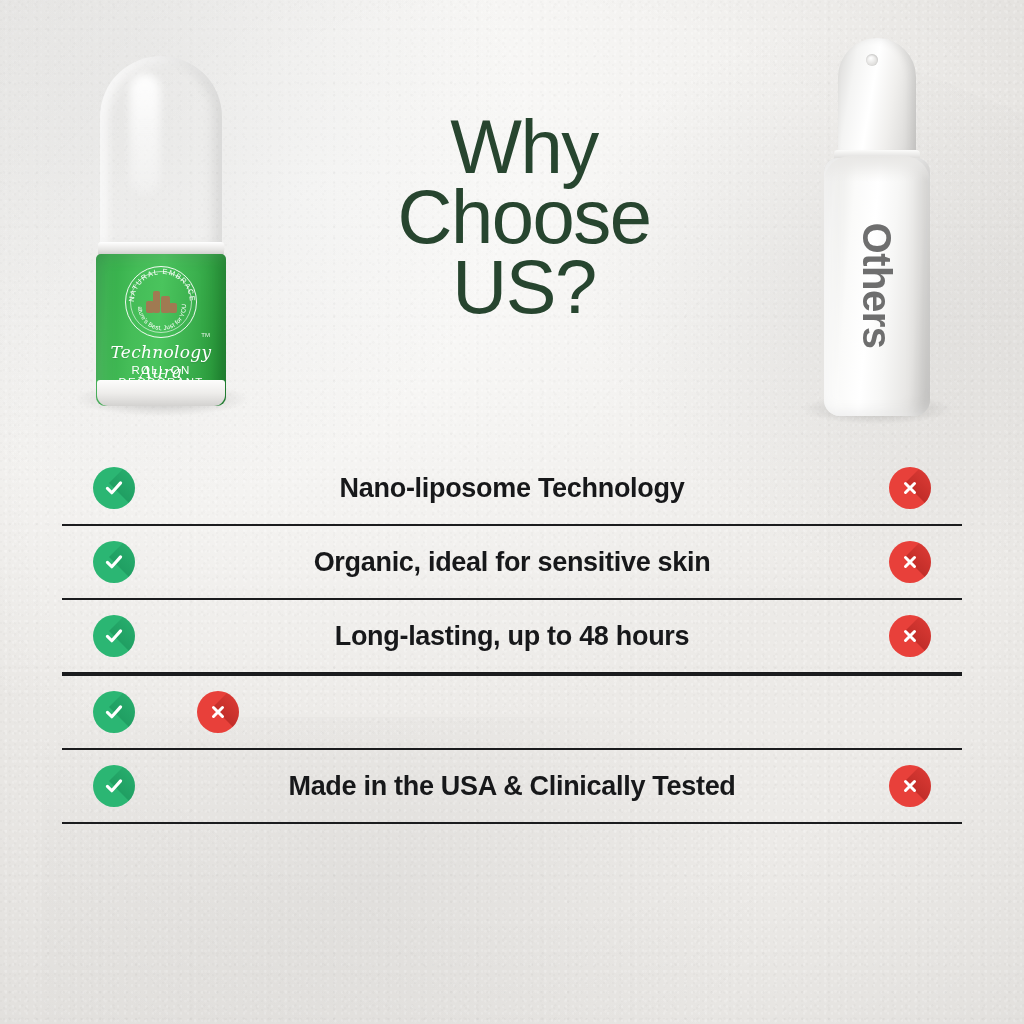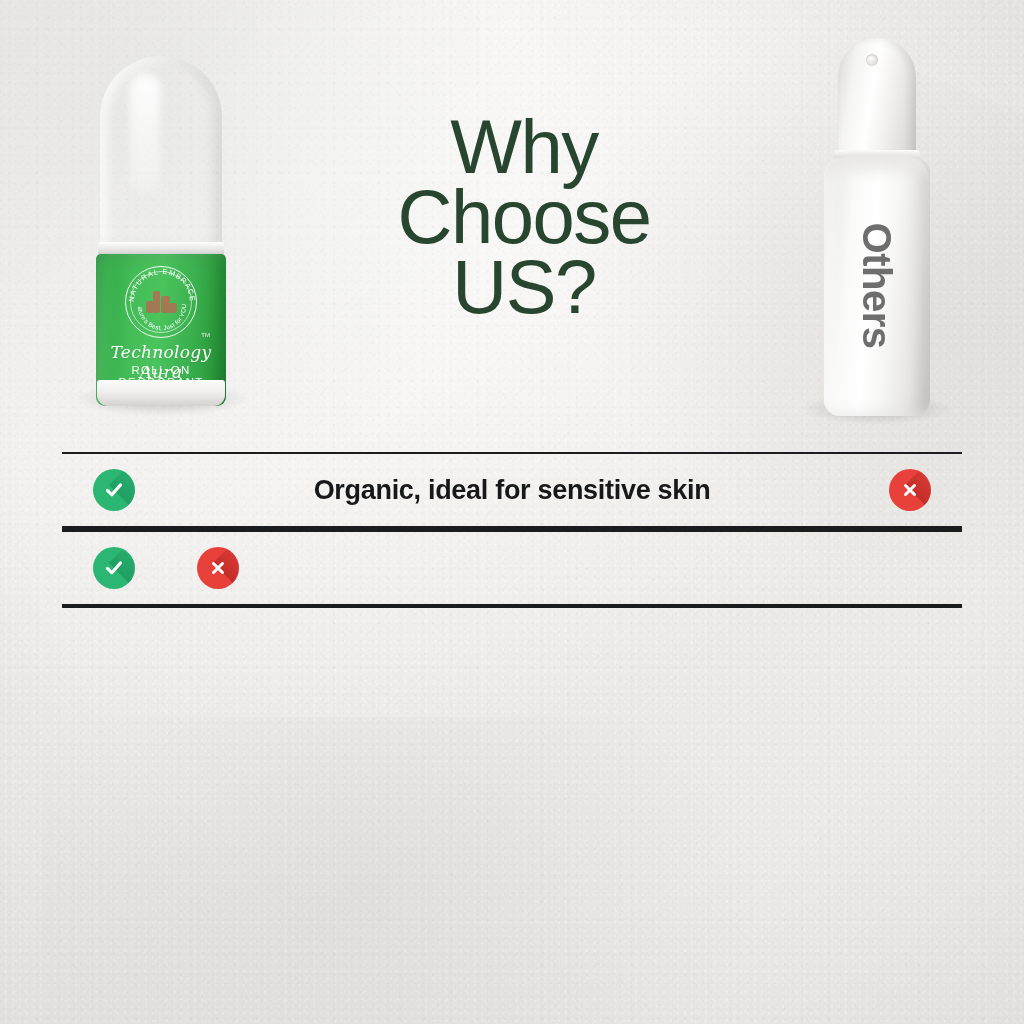--- a/index.html
+++ b/index.html
@@ -379,58 +379,115 @@
     <div class="nozzle"></div>
     <div class="collar"></div>
     <div class="can"></div>
     <div class="can-shoulder"></div>
     <div class="label">
       <span style="color: rgb(110, 110, 110);">Others</span>
     </div>
   </div>
 
   <div id="table">
-      <div class="divider"></div>
       <div class="row">
         <div class="cell-icon">
           <span class="badge ok" style="background: rgb(43, 182, 115);">
             <span class="longshadow"></span>
             <svg width="22" height="22" viewBox="0 0 24 24" aria-hidden="true">
               <path d="M4.8 12.4 L9.6 17.2 L19.2 6.4" fill="none" stroke="#ffffff" stroke-width="3.4" stroke-linecap="round" stroke-linejoin="round"></path>
             </svg>
           </span>
         </div>
-        <div class="cell-text">Organic, ideal for sensitive skin</div>
+        <div class="cell-text">Nano-liposome Technology</div>
         <div class="cell-icon">
           <span class="badge no" style="background: rgb(232, 64, 58);">
             <span class="longshadow"></span>
             <svg width="20" height="20" viewBox="0 0 24 24" aria-hidden="true">
               <path d="M6.6 6.6 L17.4 17.4 M17.4 6.6 L6.6 17.4" fill="none" stroke="#ffffff" stroke-width="3.6" stroke-linecap="round"></path>
             </svg>
           </span>
         </div>
       </div>
       <div class="divider"></div>
-      <div class="divider"></div>
-      <div class="divider"></div>
       <div class="row">
         <div class="cell-icon">
           <span class="badge ok" style="background: rgb(43, 182, 115);">
             <span class="longshadow"></span>
             <svg width="22" height="22" viewBox="0 0 24 24" aria-hidden="true">
               <path d="M4.8 12.4 L9.6 17.2 L19.2 6.4" fill="none" stroke="#ffffff" stroke-width="3.4" stroke-linecap="round" stroke-linejoin="round"></path>
             </svg>
           </span>
         </div>
+        <div class="cell-text">Organic, ideal for sensitive skin</div>
         <div class="cell-icon">
           <span class="badge no" style="background: rgb(232, 64, 58);">
             <span class="longshadow"></span>
             <svg width="20" height="20" viewBox="0 0 24 24" aria-hidden="true">
               <path d="M6.6 6.6 L17.4 17.4 M17.4 6.6 L6.6 17.4" fill="none" stroke="#ffffff" stroke-width="3.6" stroke-linecap="round"></path>
             </svg>
           </span>
         </div>
       </div>
       <div class="divider"></div>
+      <div class="row">
+        <div class="cell-icon">
+          <span class="badge ok" style="background: rgb(43, 182, 115);">
+            <span class="longshadow"></span>
+            <svg width="22" height="22" viewBox="0 0 24 24" aria-hidden="true">
+              <path d="M4.8 12.4 L9.6 17.2 L19.2 6.4" fill="none" stroke="#ffffff" stroke-width="3.4" stroke-linecap="round" stroke-linejoin="round"></path>
+            </svg>
+          </span>
+        </div>
+        <div class="cell-text">Long-lasting, up to 48 hours</div>
+        <div class="cell-icon">
+          <span class="badge no" style="background: rgb(232, 64, 58);">
+            <span class="longshadow"></span>
+            <svg width="20" height="20" viewBox="0 0 24 24" aria-hidden="true">
+              <path d="M6.6 6.6 L17.4 17.4 M17.4 6.6 L6.6 17.4" fill="none" stroke="#ffffff" stroke-width="3.6" stroke-linecap="round"></path>
+            </svg>
+          </span>
+        </div>
+      </div>
+      <div class="divider"></div>
+      <div class="divider"></div>
+      <div class="row">
+        <div class="cell-icon">
+          <span class="badge ok" style="background: rgb(43, 182, 115);">
+            <span class="longshadow"></span>
+            <svg width="22" height="22" viewBox="0 0 24 24" aria-hidden="true">
+              <path d="M4.8 12.4 L9.6 17.2 L19.2 6.4" fill="none" stroke="#ffffff" stroke-width="3.4" stroke-linecap="round" stroke-linejoin="round"></path>
+            </svg>
+          </span>
+        </div>
+        <div class="cell-icon">
+          <span class="badge no" style="background: rgb(232, 64, 58);">
+            <span class="longshadow"></span>
+            <svg width="20" height="20" viewBox="0 0 24 24" aria-hidden="true">
+              <path d="M6.6 6.6 L17.4 17.4 M17.4 6.6 L6.6 17.4" fill="none" stroke="#ffffff" stroke-width="3.6" stroke-linecap="round"></path>
+            </svg>
+          </span>
+        </div>
+      </div>
+      <div class="divider"></div>
+      <div class="row">
+        <div class="cell-icon">
+          <span class="badge ok" style="background: rgb(43, 182, 115);">
+            <span class="longshadow"></span>
+            <svg width="22" height="22" viewBox="0 0 24 24" aria-hidden="true">
+              <path d="M4.8 12.4 L9.6 17.2 L19.2 6.4" fill="none" stroke="#ffffff" stroke-width="3.4" stroke-linecap="round" stroke-linejoin="round"></path>
+            </svg>
+          </span>
+        </div>
+        <div class="cell-text">Made in the USA &amp; Clinically Tested</div>
+        <div class="cell-icon">
+          <span class="badge no" style="background: rgb(232, 64, 58);">
+            <span class="longshadow"></span>
+            <svg width="20" height="20" viewBox="0 0 24 24" aria-hidden="true">
+              <path d="M6.6 6.6 L17.4 17.4 M17.4 6.6 L6.6 17.4" fill="none" stroke="#ffffff" stroke-width="3.6" stroke-linecap="round"></path>
+            </svg>
+          </span>
+        </div>
+      </div>
       <div class="divider"></div>
     </div>
 
 </div>
 
 </body></html>

